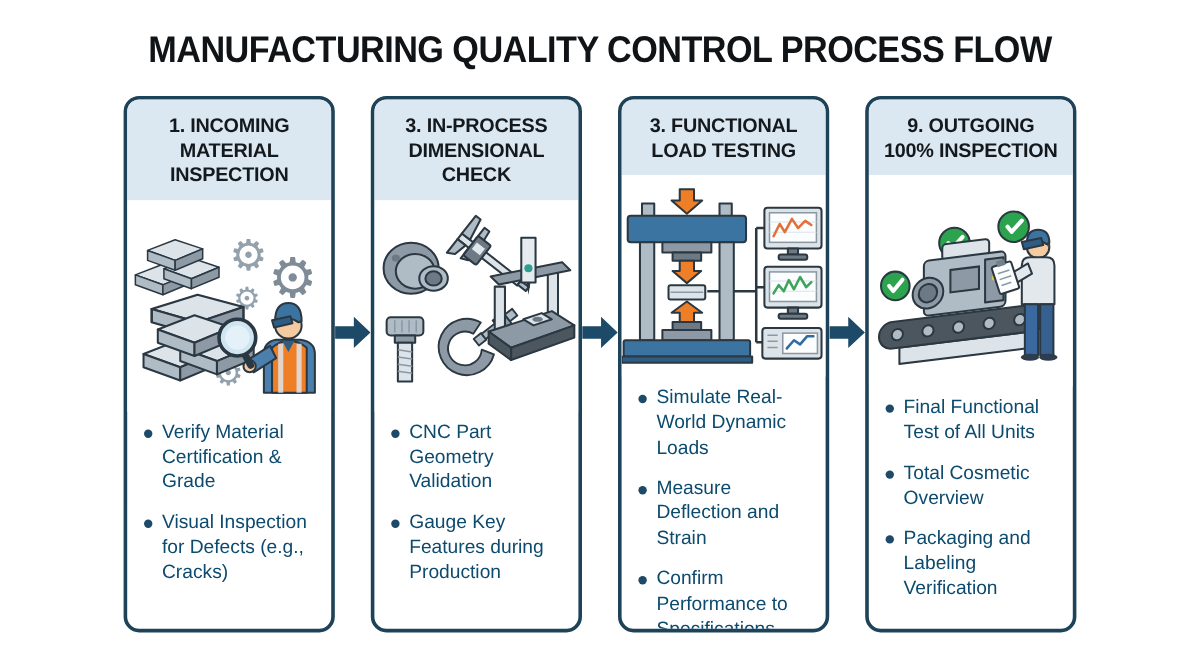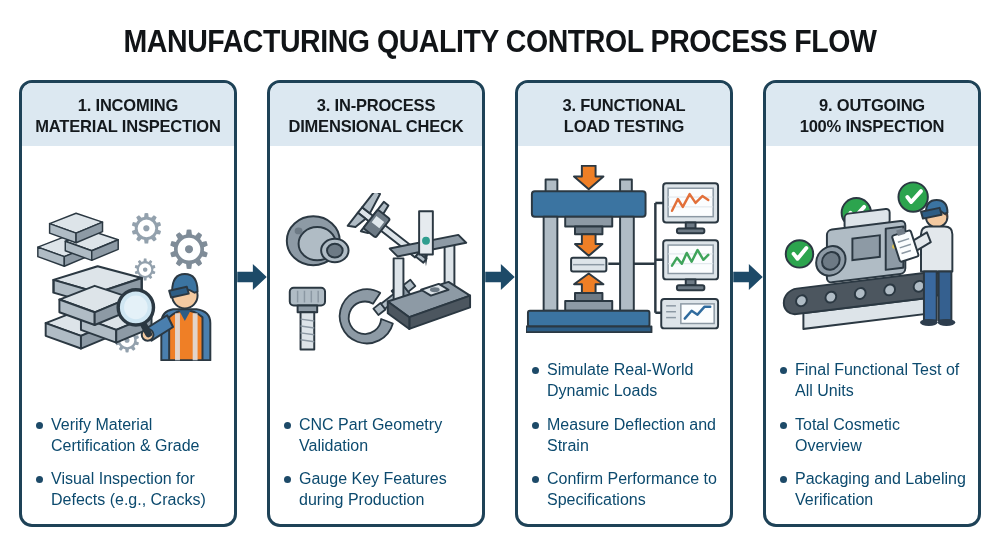--- a/index.html
+++ b/index.html
@@ -20,31 +20,30 @@
     transform-origin:center;
     white-space:nowrap;
   }
   .flow{
     display:flex;
     justify-content:center;
     align-items:flex-start;
     margin-top:20px;
   }
   .panel{
-    width:218px;
+    width:176px;
     height:447px;
     box-sizing:border-box;
     border:3px solid #1e4257;
     border-radius:13px;
     background:#ffffff;
     overflow:hidden;
     display:flex;
     flex-direction:column;
     flex:0 0 auto;
-    justify-content:space-between;
   }
   .panel-header{
     background:#dce8f1;
     padding:12px 2px 10px;
     text-align:center;
     font-weight:700;
     font-size:16.5px;
     line-height:1.25;
     color:#14191d;
     letter-spacing:-0.2px;

